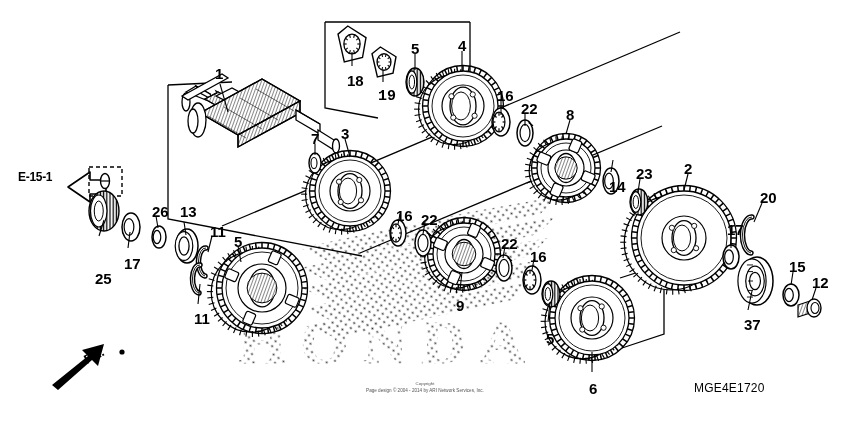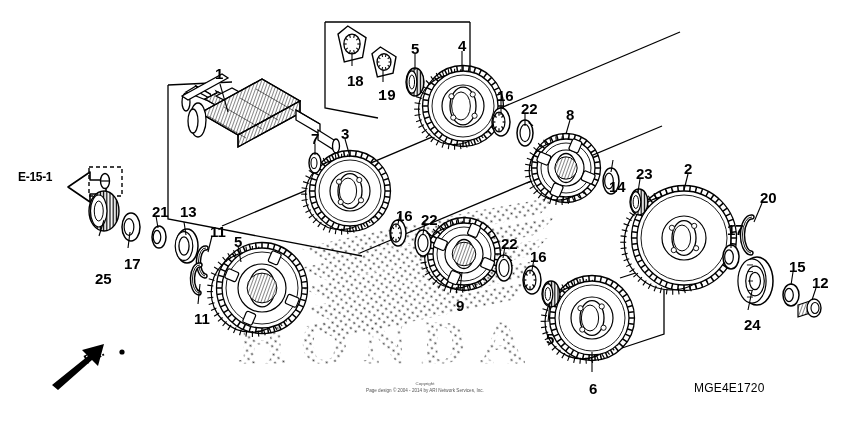--- a/index.html
+++ b/index.html
@@ -1006,26 +1006,26 @@
       <div class="lbl" style="left: 497px; top: 88px;">16</div>
       <div class="lbl" style="left: 521px; top: 101px;">22</div>
       <div class="lbl" style="left: 566px; top: 107px;">8</div>
       <div class="lbl" style="left: 609px; top: 147px; margin-top: 32px;">14</div>
       <div class="lbl" style="left: 636px; top: 166px;">23</div>
       <div class="lbl" style="left: 684px; top: 161px;">2</div>
       <div class="lbl" style="left: 760px; top: 190px;">20</div>
       <div class="lbl" style="left: 727px; top: 222px;">17</div>
       <div class="lbl" style="left: 789px; top: 259px; text-align: right;">15</div>
       <div class="lbl" style="left: 812px; top: 275px; text-align: right;">12</div>
-      <div class="lbl" style="left: 744px; top: 317px;">24</div>
+      <div class="lbl" style="left: 744px; top: 317px;">37</div>
       <div class="lbl" style="left: 311px; top: 131px;">7</div>
       <div class="lbl" style="left: 341px; top: 126px;">3</div>
       <div class="lbl" style="left: 396px; top: 208px;">16</div>
       <div class="lbl" style="left: 421px; top: 212px;">22</div>
-      <div class="lbl" style="left: 152px; top: 204px;">21</div>
+      <div class="lbl" style="left: 152px; top: 204px;">26</div>
       <div class="lbl" style="left: 180px; top: 204px;">13</div>
       <div class="lbl" style="left: 210px; top: 224px;">11</div>
       <div class="lbl" style="left: 194px; top: 311px;">11</div>
       <div class="lbl" style="left: 234px; top: 234px;">5</div>
       <div class="lbl" style="left: 95px; top: 243px; margin-top: 28px;">25</div>
       <div class="lbl" style="left: 124px; top: 256px;">17</div>
       <div class="lbl" style="left: 456px; top: 298px;">9</div>
       <div class="lbl" style="left: 501px; top: 236px;">22</div>
       <div class="lbl" style="left: 530px; top: 249px;">16</div>
       <div class="lbl" style="left: 546px; top: 331px;">5</div>

